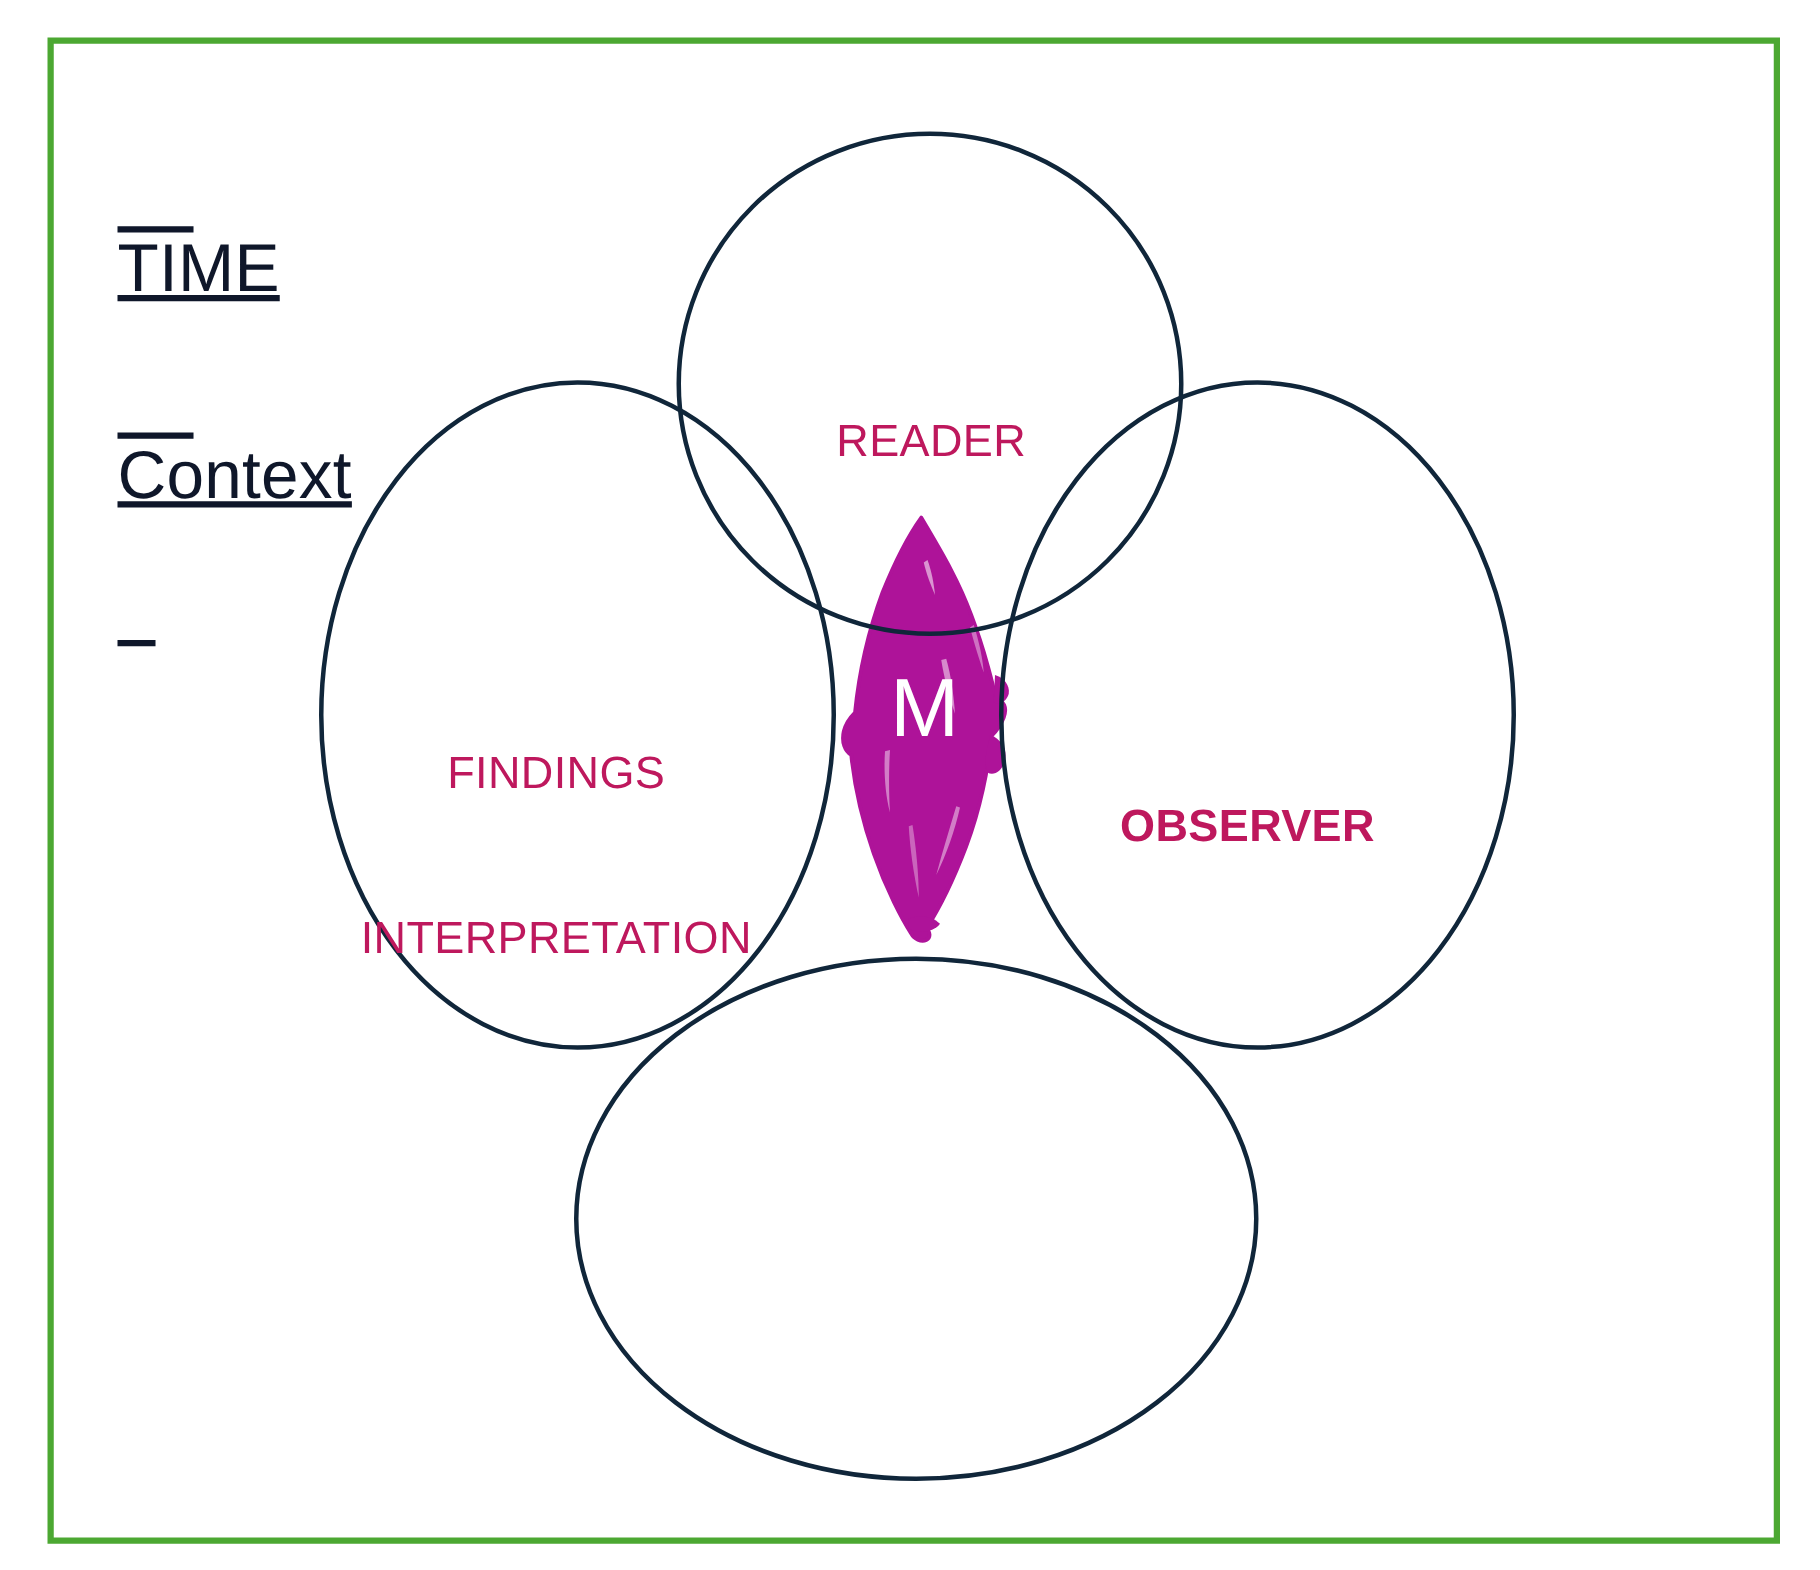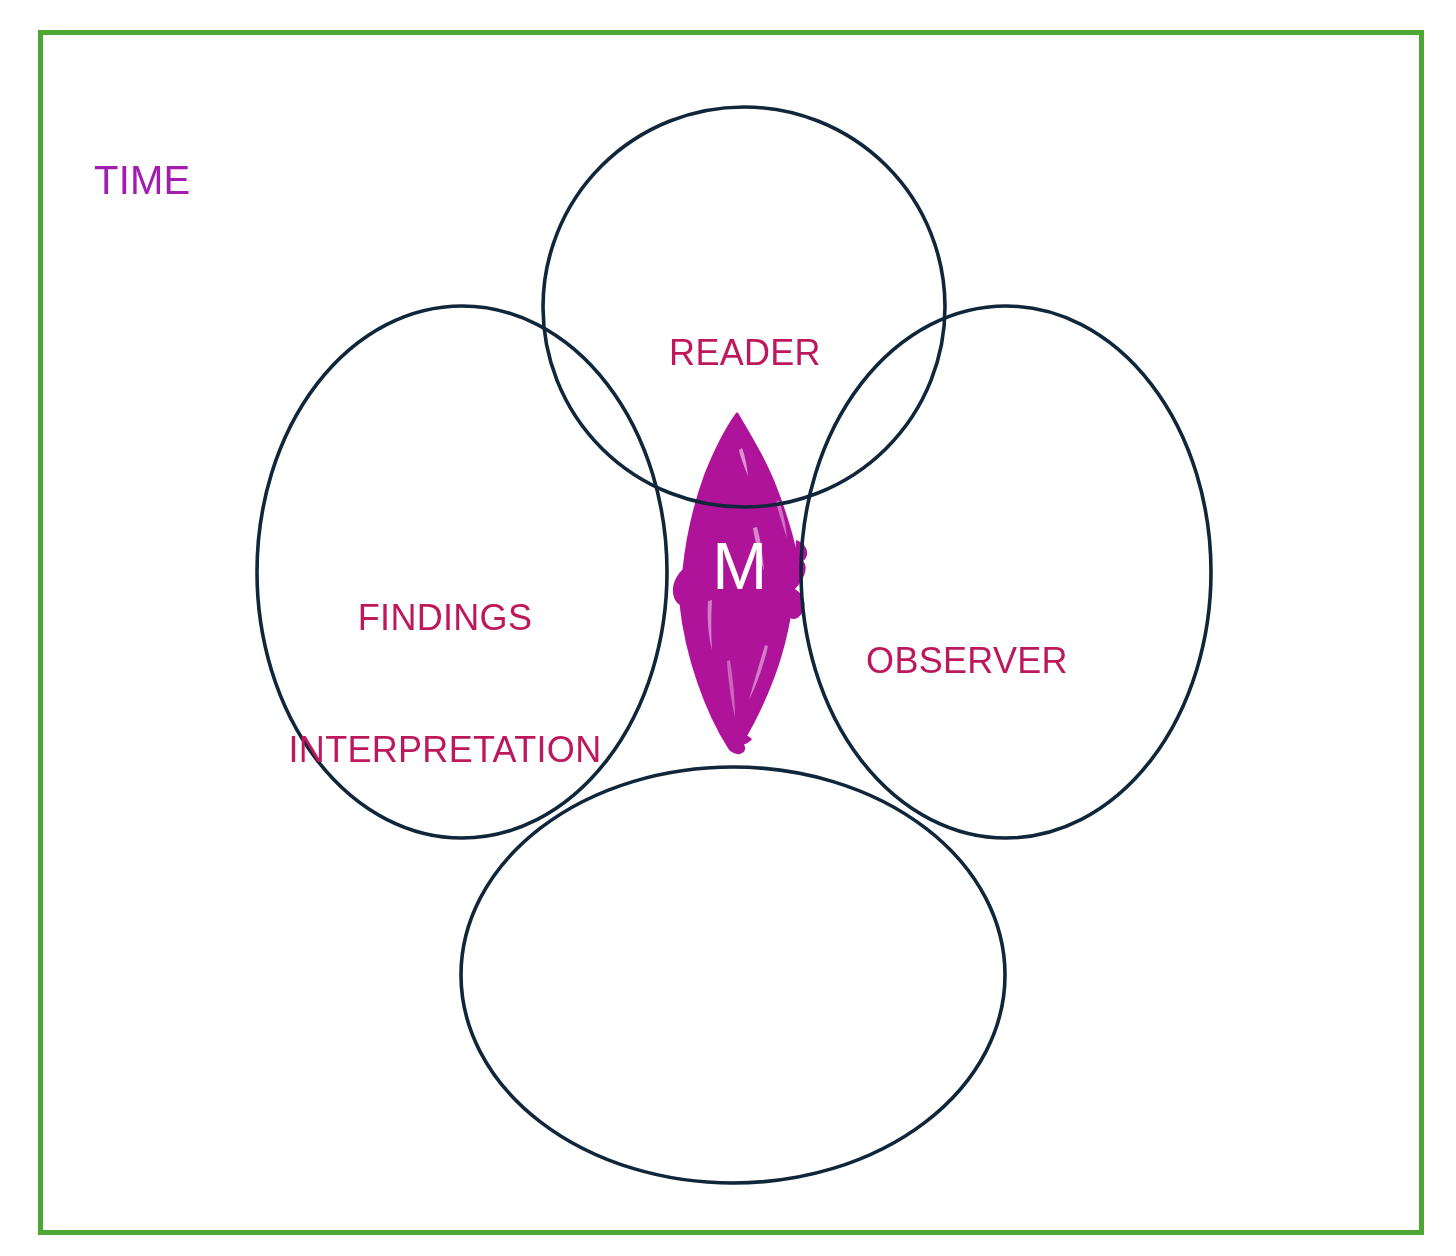--- a/index.html
+++ b/index.html
@@ -33,26 +33,27 @@
     position: absolute;
     left: 0;
     top: 0;
     width: 1456px;
     height: 1256px;
   }
   .heading {
     position: absolute;
     left: 94px;
     top: 78px;
-    font-size: 40px;
+    font-size: 54px;
     line-height: 1.02;
-    color: #a21caf;
+    color: #0f172a;
     letter-spacing: 0.2px;
     font-weight: 400;
     white-space: pre;
+    text-decoration: underline;
   }
   .heading-line {
     display: block;
   }
   .venn-label {
     position: absolute;
     text-align: center;
     color: #be185d;
     font-size: 36px;
     line-height: 1.22;
@@ -64,23 +65,24 @@
     left: 545px;
     top: 243px;
     width: 400px;
   }
   #label-findings {
     left: 245px;
     top: 508px;
     width: 400px;
   }
   #label-observer {
-    left: 767px;
+    left: 798px;
     top: 551px;
     width: 400px;
+    font-weight: bold;
   }
   #label-observed {
     left: 545px;
     top: 918px;
     width: 400px;
   }
   .venn-label .ln { display: block; }
   #core-letter {
     position: absolute;
     left: 670px;
@@ -134,20 +136,21 @@
     <g fill="none" stroke="#10263a" stroke-width="3.6">
       <ellipse cx="744" cy="307" rx="201" ry="200"></ellipse>
       <ellipse cx="462" cy="572" rx="205" ry="266"></ellipse>
       <ellipse cx="1006" cy="572" rx="205" ry="266"></ellipse>
       <ellipse cx="733" cy="975" rx="272" ry="208"></ellipse>
     </g>
   </svg>
 
   <div class="heading">
     <span class="heading-line">TIME</span>
+    <span class="heading-line">Context</span>
   </div>
 
   <div class="venn-label" id="label-reader">
     <span class="ln">READER</span>
   </div>
 
   <div class="venn-label" id="label-findings">
     <span class="ln">FINDINGS</span>
     <span class="ln">INTERPRETATION</span>
   </div>

